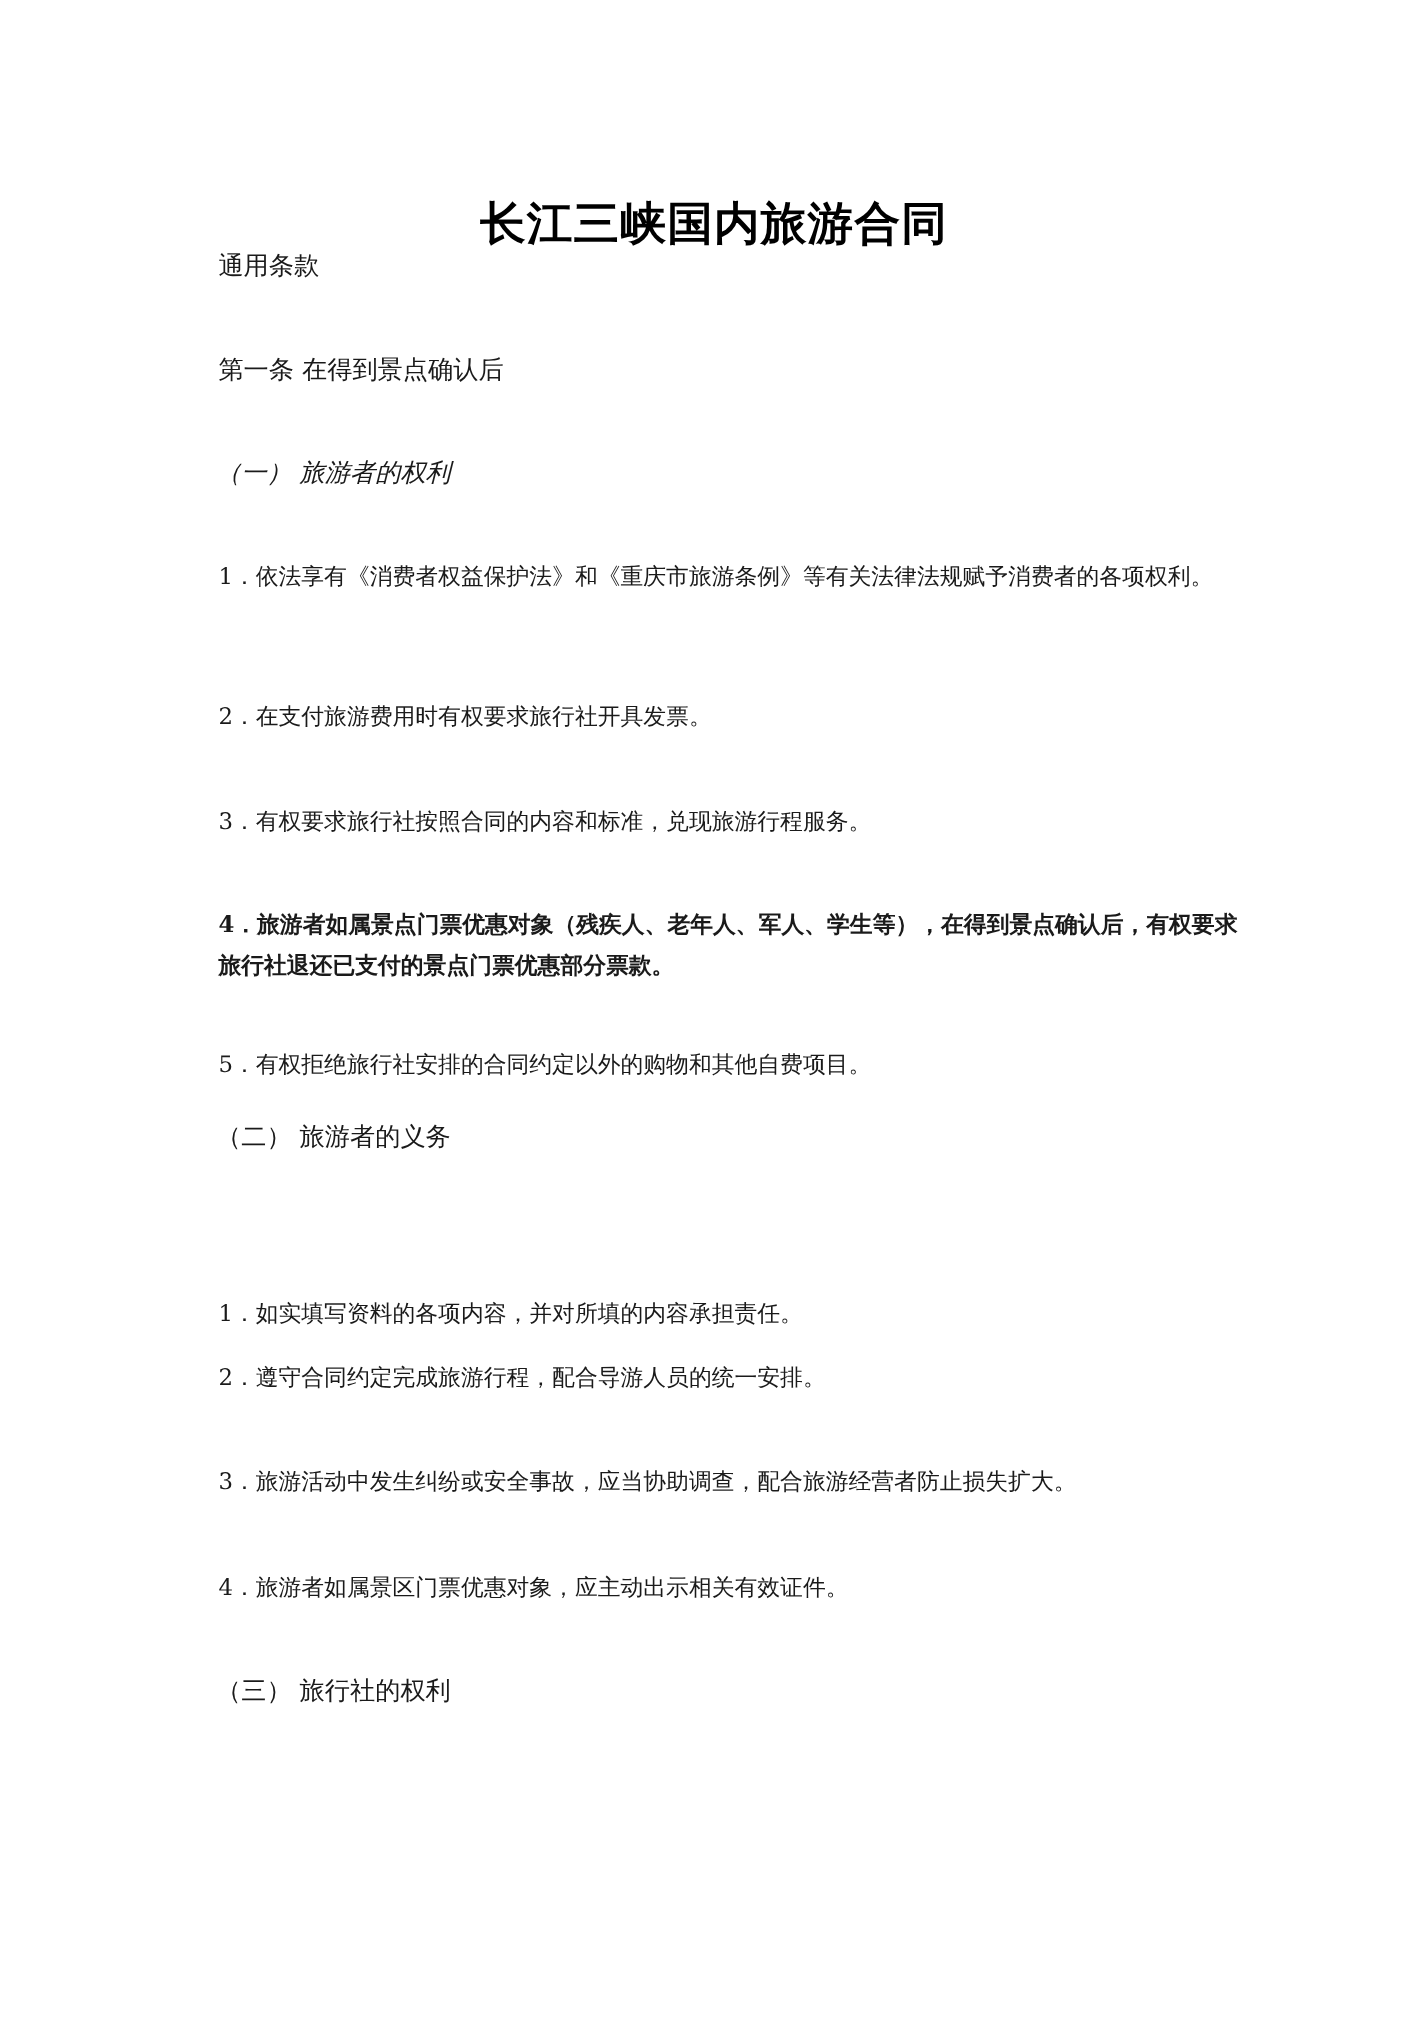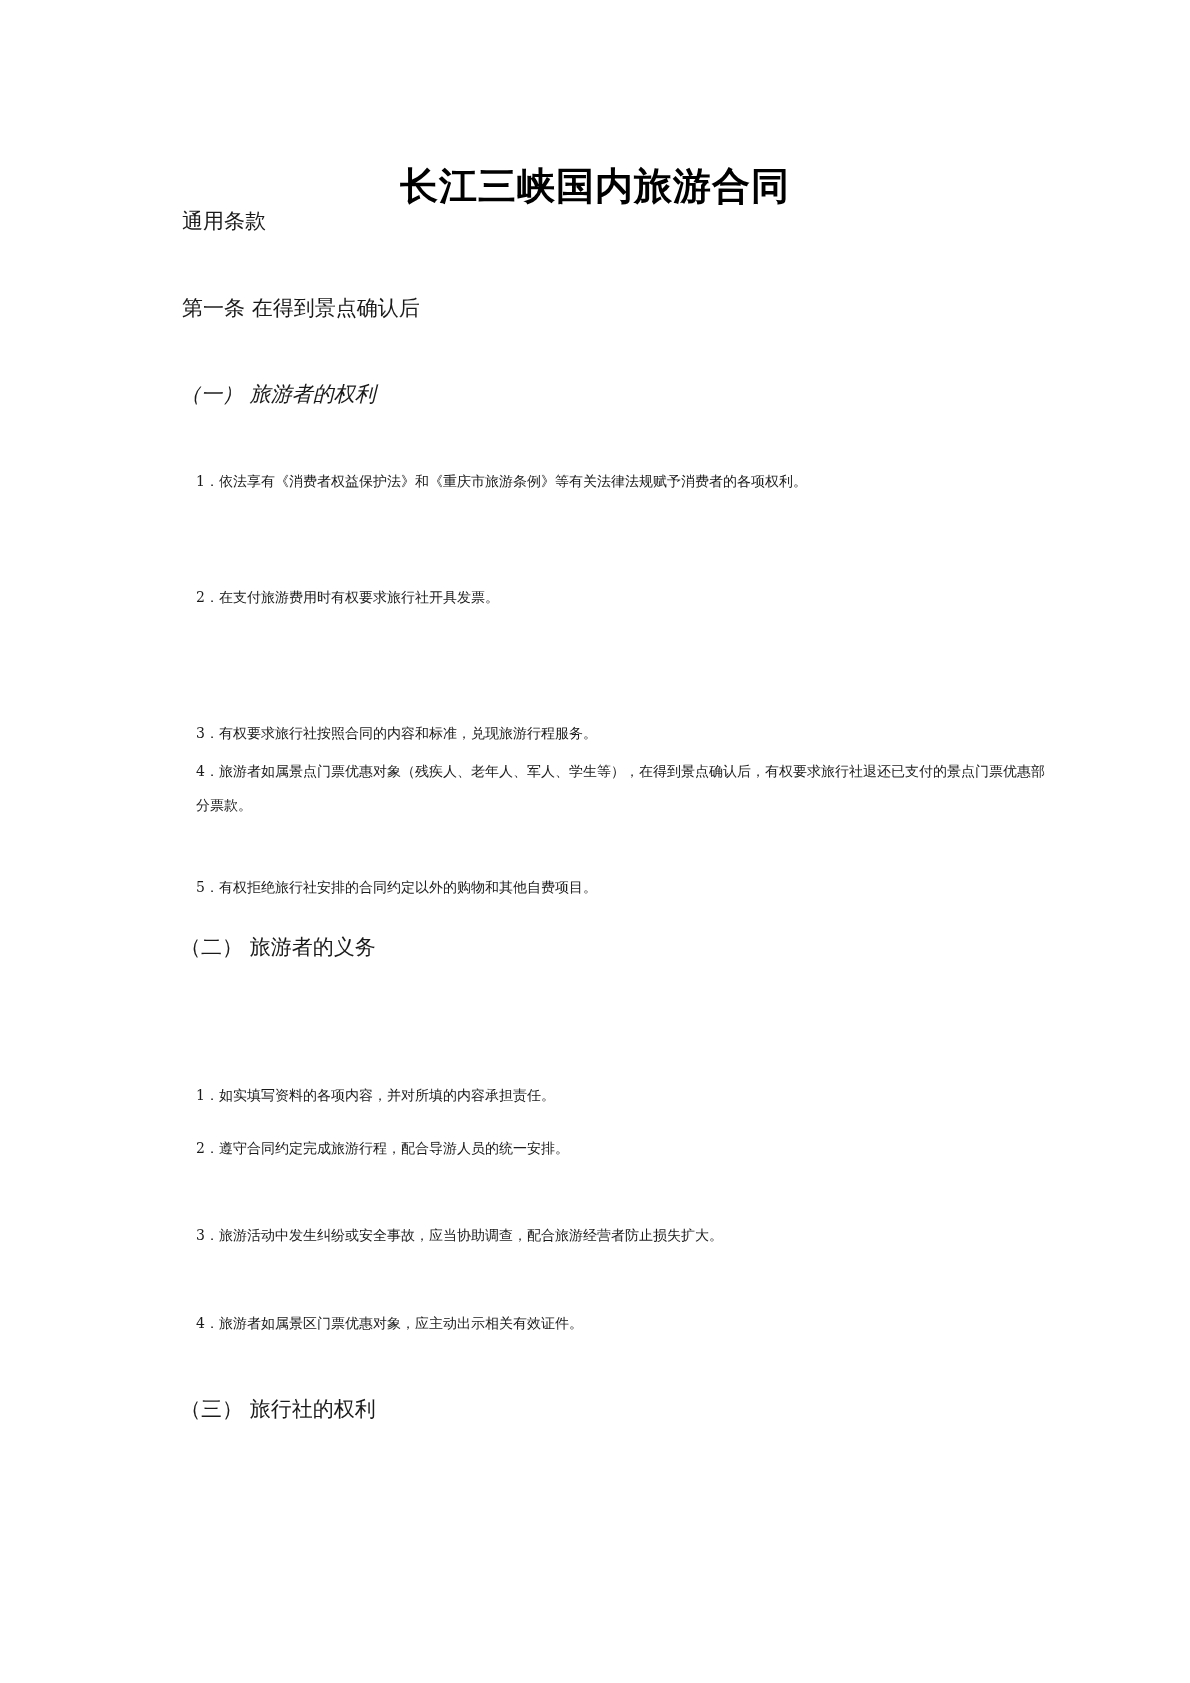--- a/index.html
+++ b/index.html
@@ -43,23 +43,23 @@
       font-size: 21px;
       line-height: 34px;
       white-space: normal;
       color: #1a1a1a;
     }
     .line.heading {
       left: 180px;
     }
     .para {
       position: absolute;
-      left: 196px;
+      left: 182px;
       width: 830px;
-      font-size: 14px;
+      font-size: 19px;
       line-height: 34px;
       color: #1a1a1a;
     }
   </style>
 </head>
 <body>
 
 <div class="page">
 
   <div class="title">长江三峡国内旅游合同</div>
@@ -67,23 +67,23 @@
   <div class="line" style="top:204px;">通用条款</div>
 
   <div class="line" style="top:291px;">第一条 在得到景点确认后</div>
 
   <div class="line heading" style="top:377px;font-style:italic;">（一） 旅游者的权利</div>
 
   <div class="para" style="top:464px;">1．依法享有《消费者权益保护法》和《重庆市旅游条例》等有关法律法规赋予消费者的各项权利。</div>
 
   <div class="para" style="top:580px;">2．在支付旅游费用时有权要求旅行社开具发票。</div>
 
-  <div class="para" style="top:668px;margin-top:48px;">3．有权要求旅行社按照合同的内容和标准，兑现旅游行程服务。</div>
+  <div class="para" style="top:668px;">3．有权要求旅行社按照合同的内容和标准，兑现旅游行程服务。</div>
 
-  <div class="para" style="top:754px;width:850px;">4．旅游者如属景点门票优惠对象（残疾人、老年人、军人、学生等），在得到景点确认后，有权要求旅行社退还已支付的景点门票优惠部分票款。</div>
+  <div class="para" style="top:754px;width:850px;font-weight:bold;">4．旅游者如属景点门票优惠对象（残疾人、老年人、军人、学生等），在得到景点确认后，有权要求旅行社退还已支付的景点门票优惠部分票款。</div>
 
   <div class="para" style="top:870px;">5．有权拒绝旅行社安排的合同约定以外的购物和其他自费项目。</div>
 
   <div class="line heading" style="top:930px;">（二） 旅游者的义务</div>
 
   <div class="para" style="top:1044px;margin-top:34px;">1．如实填写资料的各项内容，并对所填的内容承担责任。</div>
 
   <div class="para" style="top:1131px;">2．遵守合同约定完成旅游行程，配合导游人员的统一安排。</div>
 
   <div class="para" style="top:1218px;">3．旅游活动中发生纠纷或安全事故，应当协助调查，配合旅游经营者防止损失扩大。</div>

